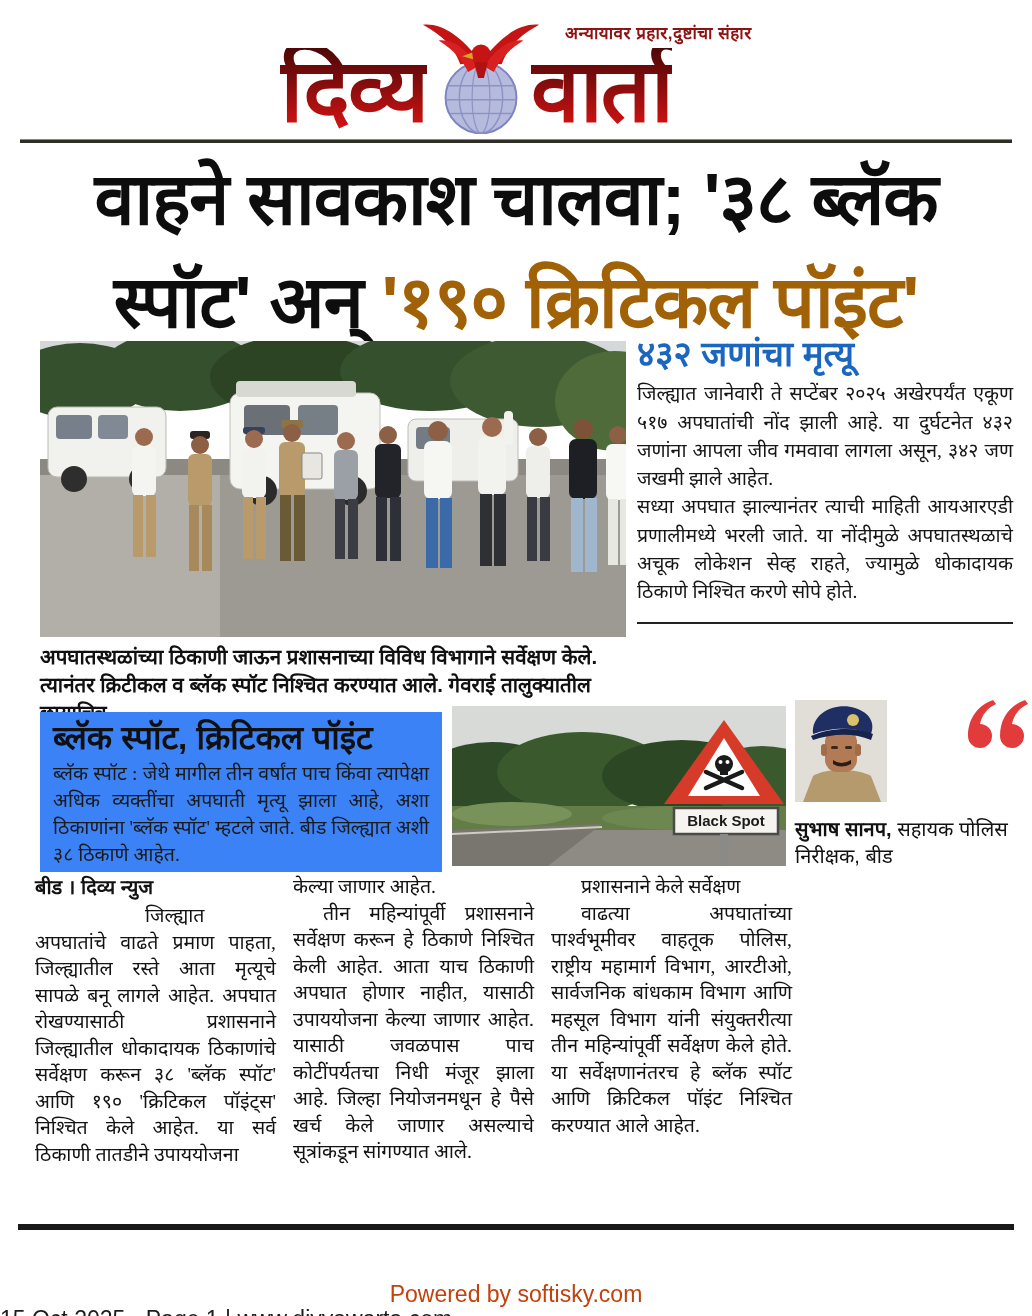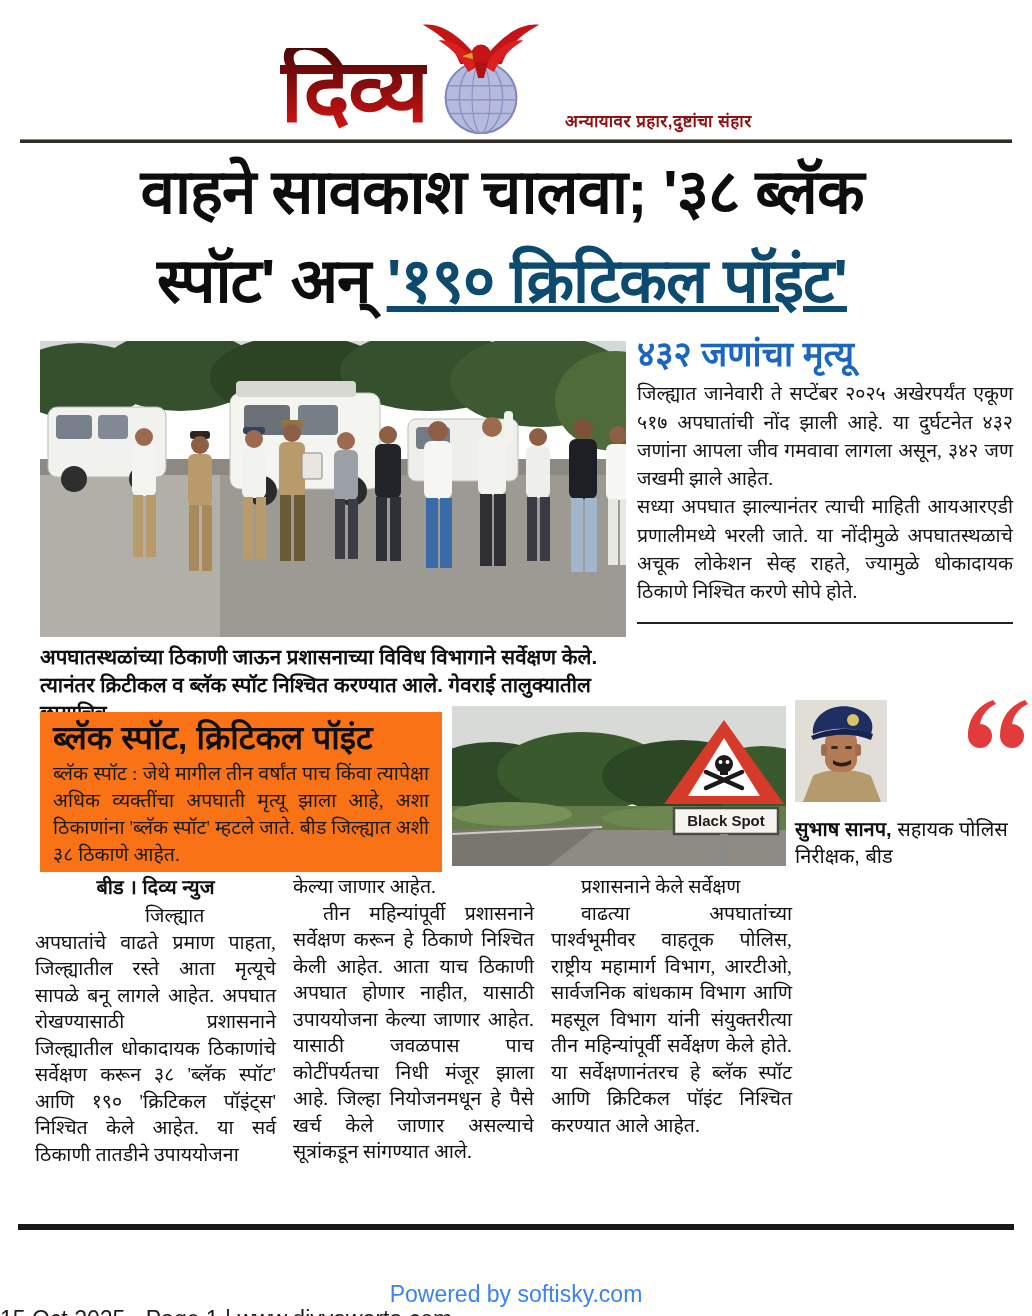--- a/index.html
+++ b/index.html
@@ -18,45 +18,45 @@
   }
   .logo-emblem { width:128px; height:122px; margin:0 -14px -2px -10px; flex:0 0 auto; }
   .logo-right { display:flex; flex-direction:column; align-items:flex-start; }
   .tagline { font-size:17px; font-weight:700; color:#8f1212; letter-spacing:0.5px;
              margin:0 0 4px 34px; font-family:"Liberation Sans", sans-serif; }
 
   .rule-top { position:absolute; top:139px; left:20px; width:992px; height:4px;
               background:#2e2e26; border-top:1px solid #8a8a7a; }
 
   
-  .headline { position:absolute; top:148px; left:16px; width:972px; text-align:center;
-              font-weight:800; font-size:62px; line-height:1.43; color:#0d0d0d;
+  .headline { position:absolute; top:148px; left:30px; width:972px; text-align:center;
+              font-weight:800; font-size:72px; line-height:1.43; color:#0d0d0d;
               font-family:"Liberation Sans", sans-serif; letter-spacing:-1px; }
-  .headline .red { color:#0c4a6e;text-decoration:underline; }
+  .headline .red { color:#a16207; }
 
   
   .main-photo { position:absolute; top:341px; left:40px; width:586px; height:296px; }
   .main-photo svg { display:block; width:100%; height:100%; }
 
   .caption { position:absolute; top:643px; left:40px; width:592px;
              font-size:20.5px; font-weight:700; line-height:1.36; color:#101010;
              font-family:"Liberation Sans", sans-serif; }
 
   
   .right-top { position:absolute; top:334px; left:637px; width:376px; }
   .rt-h-blue { font-size:35px; font-weight:800; color:#1a66c1; line-height:1.15;
                font-family:"Liberation Sans", sans-serif; margin-bottom:6px; }
   .rt-body { font-size:19.5px; line-height:1.45; text-align:justify; color:#161616; }
   .rt-h-black { font-size:36px; font-weight:800; color:#0e0e0e; line-height:1.15;
                 font-family:"Liberation Sans", sans-serif; margin:10px 0 6px 0; }
   .rt-rule { margin-top:16px; border-top:2.5px solid #222; width:100%; }
 
   
   .info-box { position:absolute; top:712px; left:40px; width:402px; height:160px;
-              background:#f97316; padding:6px 13px 8px 13px; }
+              background:#3b82f6; padding:6px 13px 8px 13px; }
   .info-box h3 { font-size:33px; font-weight:800; color:#101010; line-height:1.2;
                  font-family:"Liberation Sans", sans-serif; margin-bottom:2px; }
   .info-box p { font-size:19.5px; line-height:1.4; text-align:justify; color:#1a1a1a; }
 
   
   .bs-photo { position:absolute; top:706px; left:452px; width:334px; height:160px; }
   .bs-photo svg { display:block; width:100%; height:100%; }
 
   
   .quote-col { position:absolute; top:698px; left:795px; width:237px; }
@@ -64,31 +64,31 @@
   .qmark { float:right; width:66px; height:52px; margin:2px 0 2px 4px; }
   .quote-text { font-size:21px; font-weight:700; color:#1766bb; line-height:1.5;
                 font-family:"Liberation Sans", sans-serif; text-align:left; }
   .quote-attrib { clear:both; padding-top:10px; font-size:20px;
                   color:#111; font-family:"Liberation Sans", sans-serif; line-height:1.35; }
   .quote-attrib .name { font-weight:800; }
 
   
   .article { position:absolute; top:874px; left:35px; width:757px; display:flex; gap:17px; }
   .article .col { flex:1 1 0; font-size:19.5px; line-height:1.36; text-align:justify; color:#121212; }
-  .dateline { font-weight:800; text-align:center; font-family:"Liberation Sans", sans-serif;
+  .dateline { font-weight:800; text-align:left; font-family:"Liberation Sans", sans-serif;
               font-size:20px; margin-bottom:2px; }
   .col p.ind { text-indent:30px; }
   .col p.bigind { text-indent:110px; }
 
   
   .rule-bottom { position:absolute; top:1224px; left:18px; width:996px; height:6px; background:#191919; }
   .footer-1 { position:absolute; top:1306px; left:0; width:100%; text-align:left;
               font-size:23px; color:#1d1d1d; font-family:"Liberation Sans", sans-serif; }
   .footer-2 { position:absolute; top:1281px; left:0; width:100%; text-align:center;
-              font-size:23px; color:#3b82f6; font-family:"Liberation Sans", sans-serif; }
+              font-size:23px; color:#c2410c; font-family:"Liberation Sans", sans-serif; }
 </style>
 </head>
 <body>
 
 <div class="page">
 
   <div class="masthead">
     <div class="logo-word">दिव्य</div>
     <svg class="logo-emblem" viewBox="0 0 130 122" aria-hidden="true">
 
@@ -104,20 +104,21 @@
       <path d="M62 50 C48 30 34 22 22 24 C38 34 46 44 52 56 Z" fill="#d92020"></path>
       <path d="M65 46 C86 18 106 6 124 8 C102 20 92 32 86 48 Z" fill="#c41414"></path>
       <path d="M68 50 C82 30 96 22 108 24 C92 34 84 44 78 56 Z" fill="#d92020"></path>
 
       <circle cx="65" cy="38" r="10" fill="#c41414"></circle>
       <path d="M56 36 L46 40 L57 43 Z" fill="#e0a224"></path>
       <path d="M58 46 L72 46 L68 62 L62 62 Z" fill="#b01212"></path>
     </svg>
     <div class="logo-right">
       <div class="tagline">अन्यायावर प्रहार,दुष्टांचा संहार</div>
+      <div class="logo-word">वार्ता</div>
     </div>
   </div>
 
   <div class="rule-top"></div>
 
   <div class="headline">
     <div>वाहने सावकाश चालवा; '३८ ब्लॅक</div>
     <div><span>स्पॉट' अन् </span><span class="red">'१९० क्रिटिकल पॉइंट'</span></div>
   </div>
 

